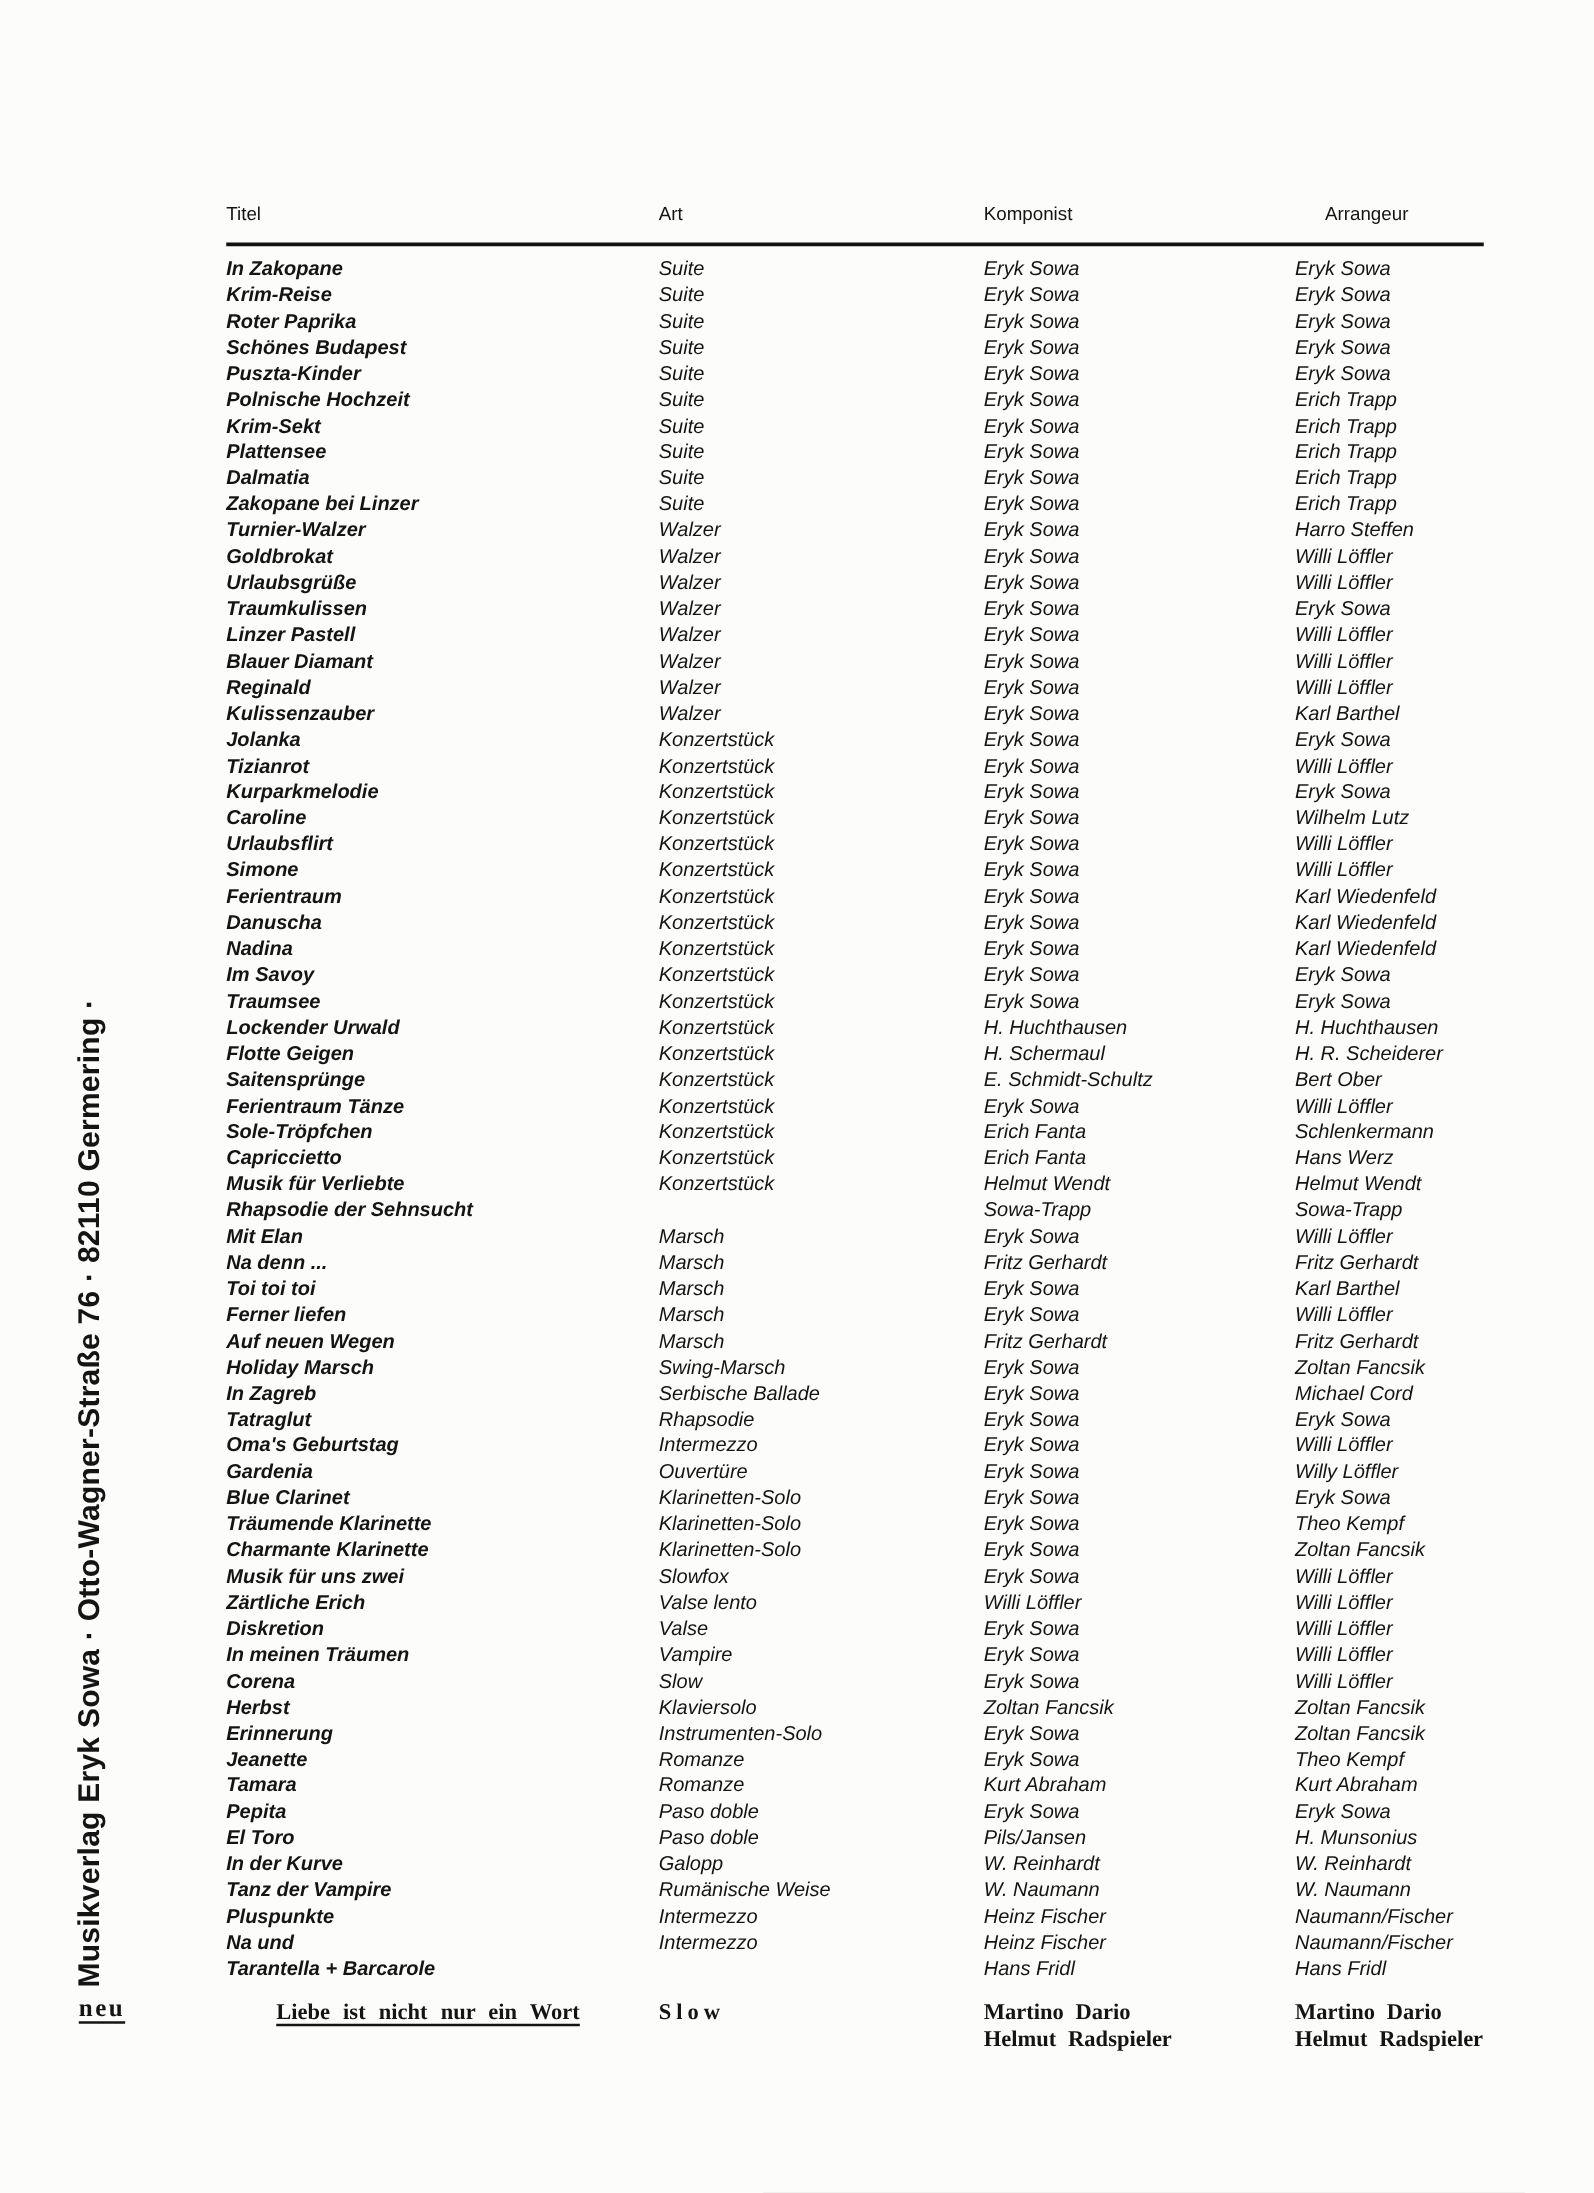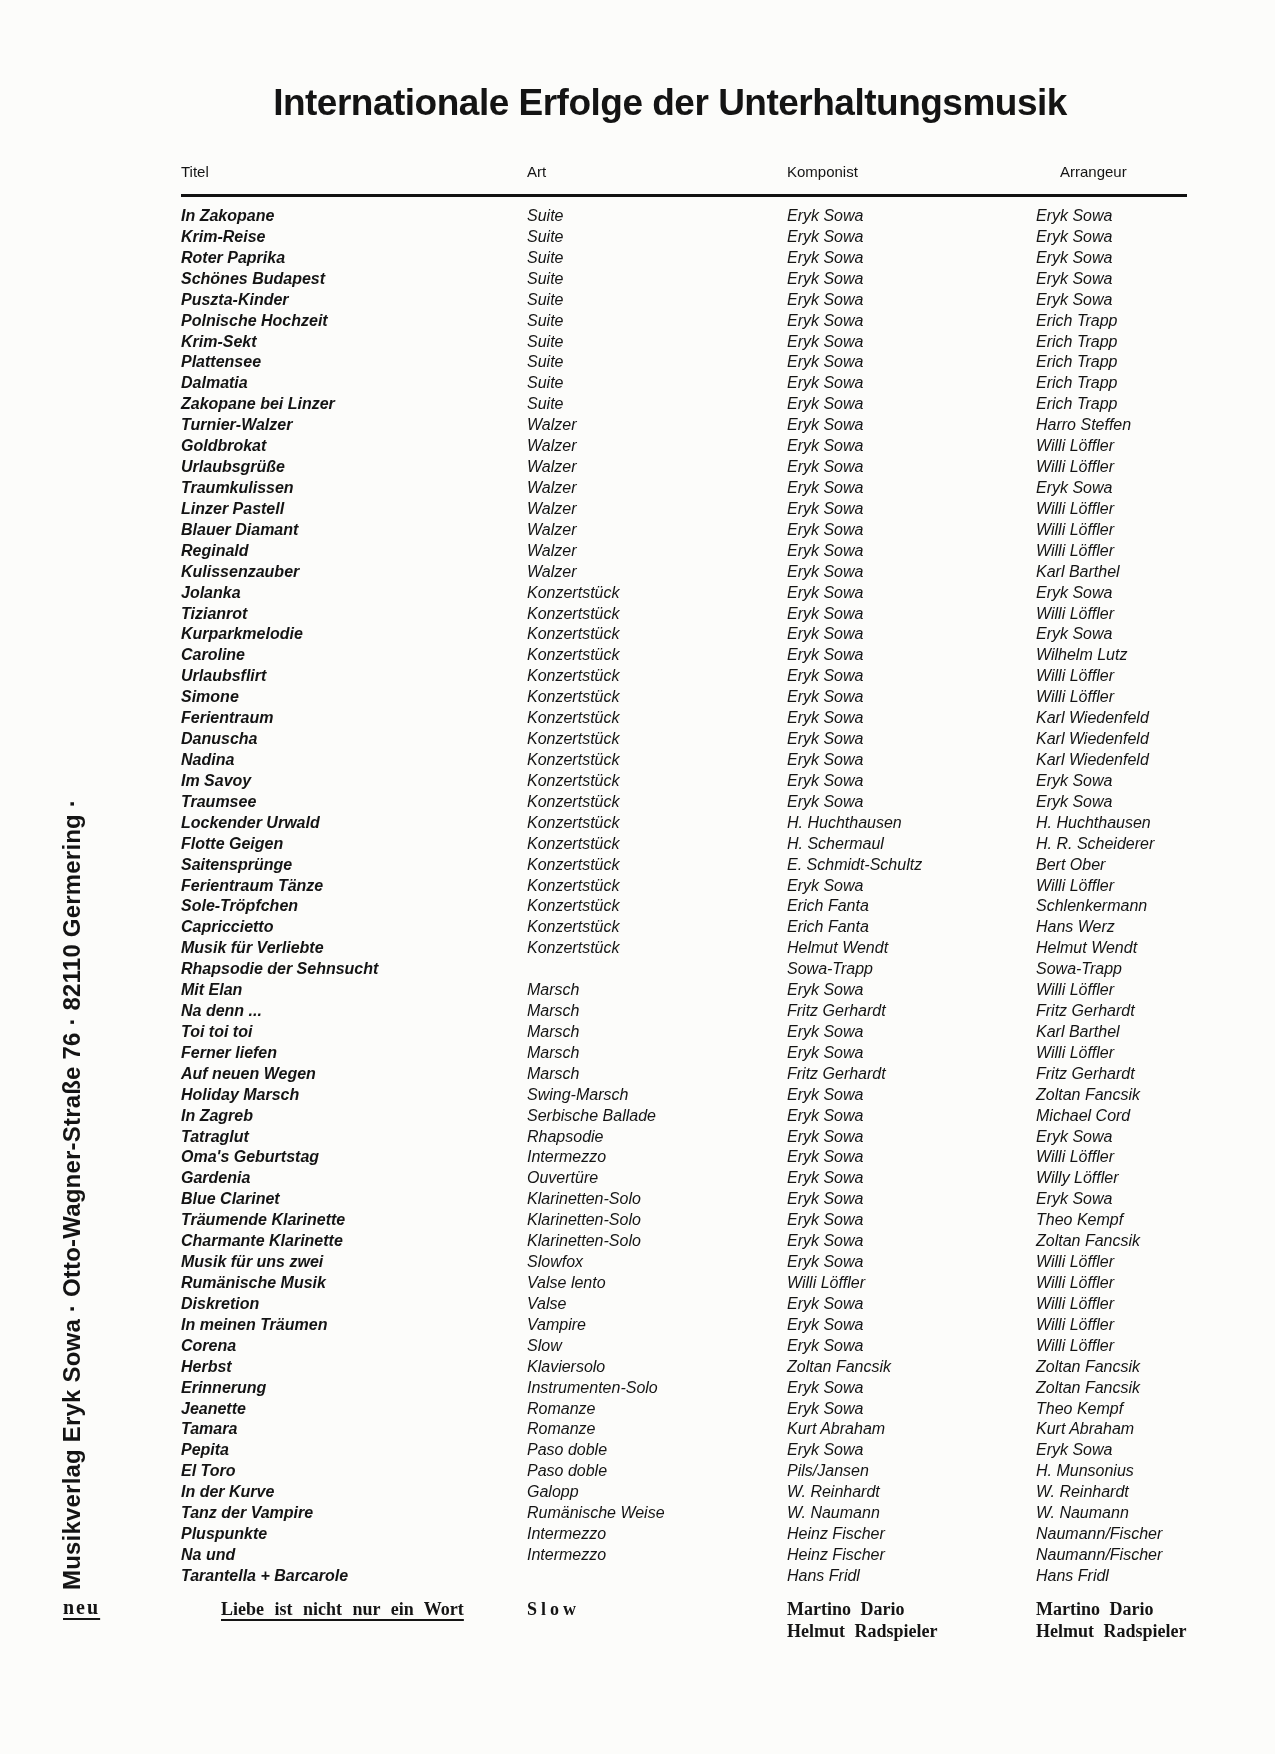--- a/index.html
+++ b/index.html
@@ -82,21 +82,20 @@
 </style>
 </head>
 <body>
 
 <div class="page">
 
   <div class="sidebar-vertical">Musikverlag Eryk Sowa  ·  Otto-Wagner-Straße 76  ·  82110 Germering  ·</div>
 
   <div class="neu-label">neu</div>
 
-  <div class="doc-title">Internationale Erfolge der Unterhaltungsmusik</div>
 
   <div class="thead">
     <span class="th-titel">Titel</span>
     <span class="th-art">Art</span>
     <span class="th-komponist">Komponist</span>
     <span class="th-arrangeur">Arrangeur</span>
   </div>
   <div class="header-rule"></div>
 
   <div class="tbody">
@@ -451,21 +450,21 @@
     </div>
 
     <div class="trow">
       <span class="c-titel">Musik für uns zwei</span>
       <span class="c-art">Slowfox</span>
       <span class="c-komp">Eryk Sowa</span>
       <span class="c-arr">Willi Löffler</span>
     </div>
 
     <div class="trow">
-      <span class="c-titel">Rumänische Musik</span>
+      <span class="c-titel">Zärtliche Erich</span>
       <span class="c-art">Valse lento</span>
       <span class="c-komp">Willi Löffler</span>
       <span class="c-arr">Willi Löffler</span>
     </div>
 
     <div class="trow">
       <span class="c-titel">Diskretion</span>
       <span class="c-art">Valse</span>
       <span class="c-komp">Eryk Sowa</span>
       <span class="c-arr">Willi Löffler</span>

